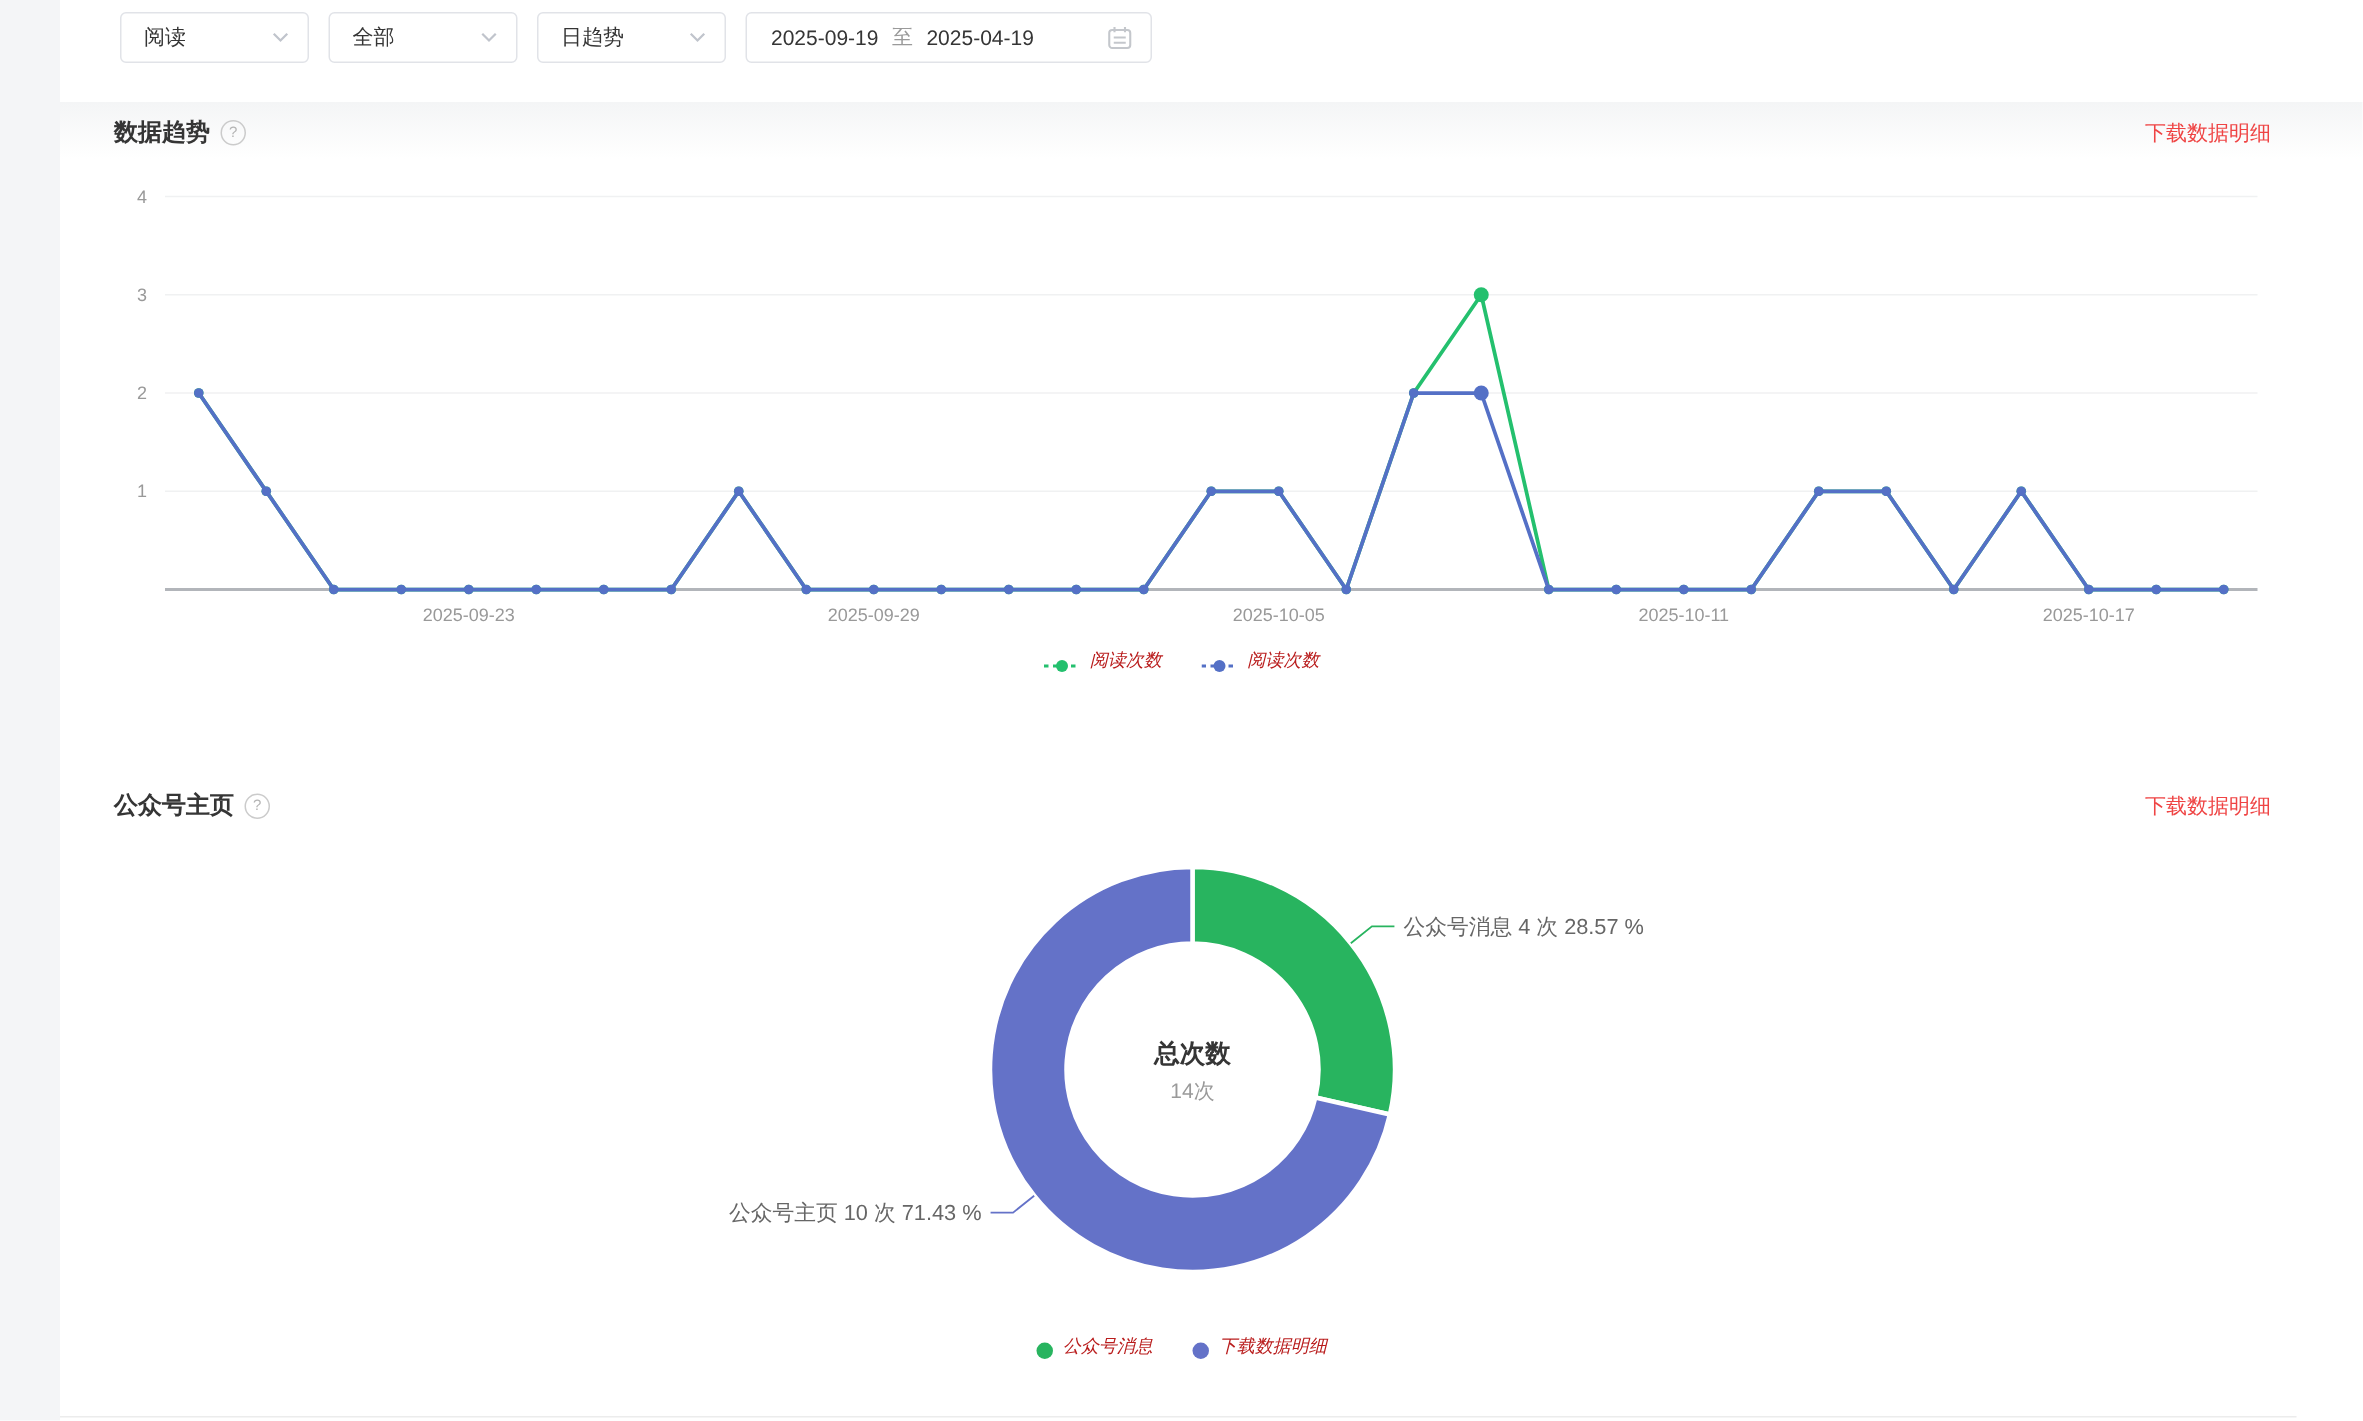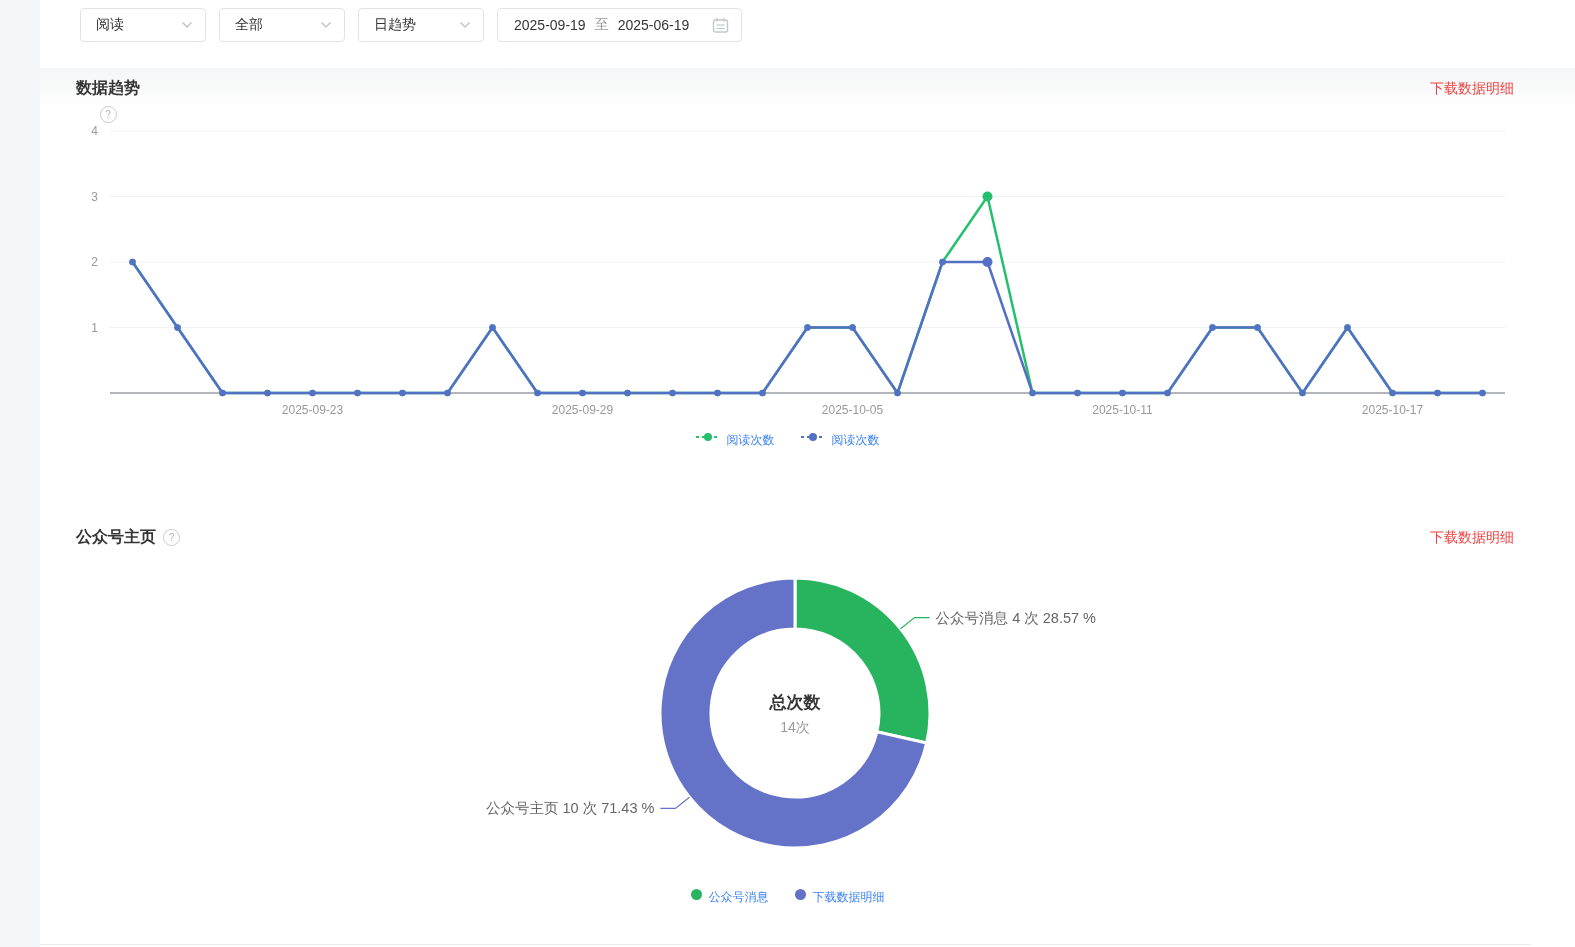--- a/index.html
+++ b/index.html
@@ -7,42 +7,42 @@
     width:1575px;height:947px;position:relative;background:#fff;overflow:hidden;
     font-family:"Liberation Sans","DejaVu Sans",sans-serif;color:#353535;
   }
   .left-strip{position:absolute;left:0;top:0;width:40px;height:947px;background:#f4f5f7;}
   .filter-bar{position:absolute;left:80px;top:8px;display:flex;gap:13px;align-items:center;}
   .ctrl{
     height:34px;border:1px solid #e1e3e8;border-radius:4px;background:#fff;
     display:flex;align-items:center;font-size:14px;color:#353535;box-sizing:border-box;cursor:pointer;
   }
   .select{width:126px;justify-content:space-between;padding:0 12px 0 15px;align-items:center;}
-  .date-range{width:245px;padding:0 12px 0 16px;gap:9px;}
+  .date-range{width:271px;padding:0 12px 0 16px;gap:9px;}
   .date-range .sep{color:#9a9a9a;}
   .chev{flex:0 0 auto;}
   .panel-top-fade{position:absolute;left:40px;top:68px;width:1535px;height:38px;
     background:linear-gradient(180deg,#f4f5f6 0%,rgba(255,255,255,0) 100%);}
   .section-header{position:absolute;display:flex;align-items:center;gap:7px;}
   .section-title{font-size:16px;font-weight:700;color:#353535;}
   .help-icon{width:15px;height:15px;border:1px solid #cbcbcb;border-radius:50%;color:#b5b5b5;
     font-size:10px;display:inline-flex;align-items:center;justify-content:center;}
   .help-icon::after{content:"?";}
   .download-link{position:absolute;right:61px;font-size:14px;color:#ef4444;cursor:pointer;}
-  #trend-header{left:76px;top:78px;flex-direction:column;}
+  #trend-header{left:76px;top:78px;}
   #trend-download{top:80px;}
   #source-header{left:76px;top:527px;}
   #source-download{top:529px;}
   #trend-svg{position:absolute;left:40px;top:115px;}
   #donut-svg{position:absolute;left:40px;top:555px;}
   .legend-row{position:absolute;left:40px;width:1495px;display:flex;justify-content:center;
     gap:26px;align-items:center;}
   #trend-legend{top:432px;}
   #source-legend{top:878px;margin-top:11px;}
-  .legend-item{display:flex;align-items:flex-start;gap:7px;font-size:12px;color:#3b82f6;cursor:pointer;}
+  .legend-item{display:flex;align-items:flex-end;gap:7px;font-size:12px;color:#b91c1c;cursor:pointer;font-style:italic;}
   .legend-dot{width:11px;height:11px;border-radius:50%;display:inline-block;}
   .bottom-divider{position:absolute;left:40px;top:944px;width:1491px;height:1px;background:#ececec;}
   svg text{font-family:"Liberation Sans","DejaVu Sans",sans-serif;}
 </style>
 </head>
 <body>
 
 <div class="left-strip"></div>
 
 <div class="filter-bar">
@@ -60,21 +60,21 @@
   </div>
   <div class="ctrl select">
     <span>日趋势</span>
     <svg class="chev" width="12" height="8" viewBox="0 0 12 8">
         <polyline points="1.5,1.5 6,6 10.5,1.5" fill="none" stroke="#c0c4cc" stroke-width="1.5"></polyline>
       </svg>
   </div>
   <div class="ctrl date-range">
     <span>2025-09-19</span>
     <span class="sep">至</span>
-    <span>2025-06-19</span>
+    <span>2025-04-19</span>
     <svg width="17" height="17" viewBox="0 0 17 17" style="margin-left:auto">
       <rect x="1.5" y="3" width="14" height="12" rx="2" fill="none" stroke="#c4c7cc" stroke-width="1.4"></rect>
       <line x1="5" y1="1" x2="5" y2="4.5" stroke="#c4c7cc" stroke-width="1.4"></line>
       <line x1="12" y1="1" x2="12" y2="4.5" stroke="#c4c7cc" stroke-width="1.4"></line>
       <line x1="4.5" y1="8" x2="12.5" y2="8" stroke="#c4c7cc" stroke-width="1.2"></line>
       <line x1="4.5" y1="11.5" x2="12.5" y2="11.5" stroke="#c4c7cc" stroke-width="1.2"></line>
     </svg>
   </div>
 </div>
 

